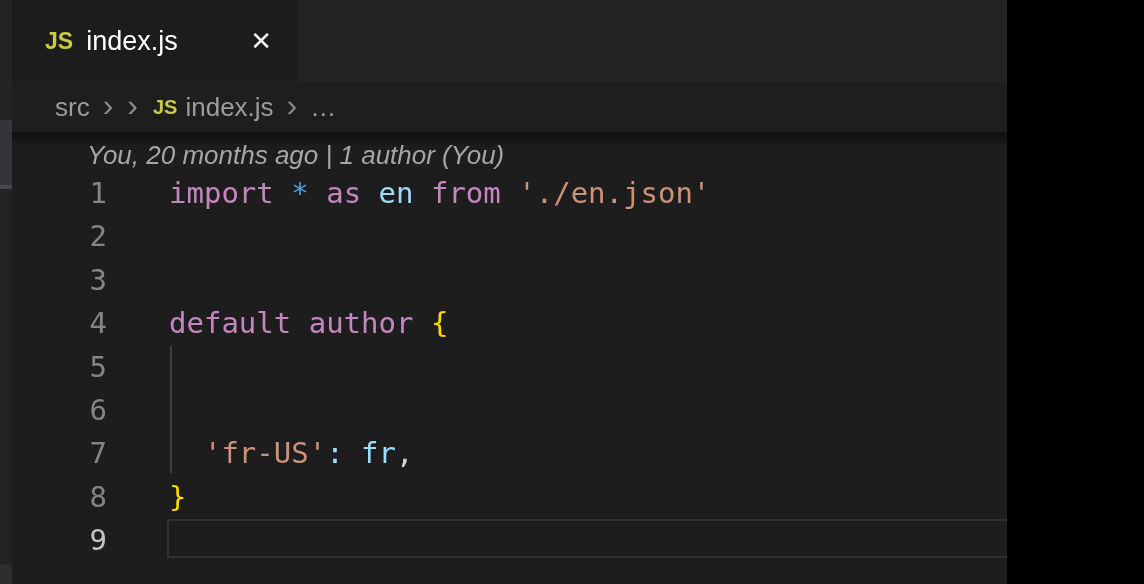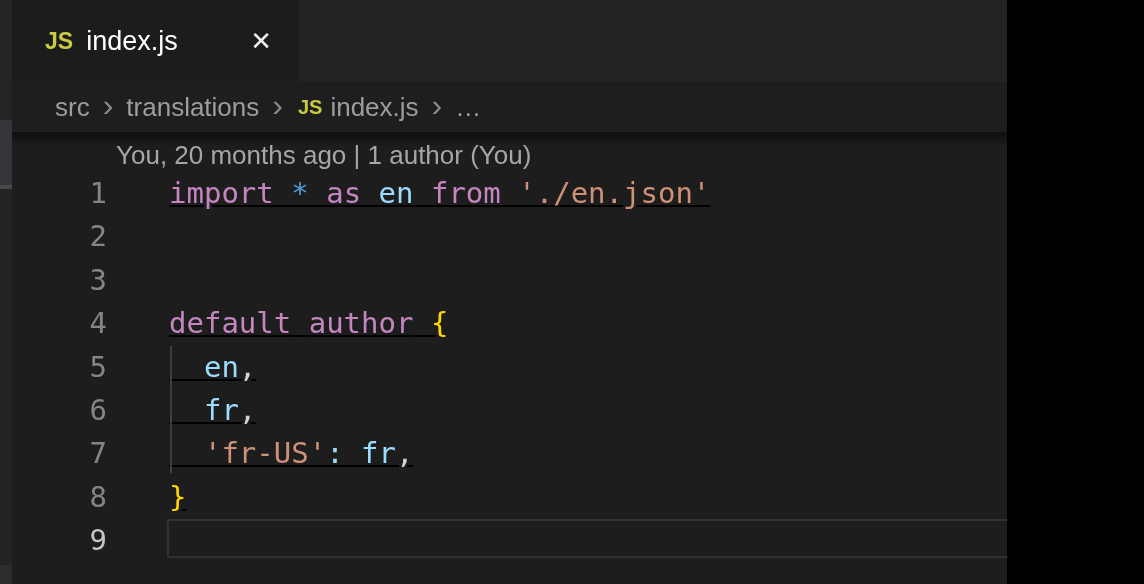--- a/index.html
+++ b/index.html
@@ -49,31 +49,32 @@
   .bc-js{font-weight:bold;font-size:20px;color:var(--js_icon);margin:0 2px 0 8px;}
   
   .editor{position:relative;height:452px;background:var(--editor_bg);}
   .bc-shadow{
     position:absolute;left:0;top:0;right:0;height:15px;
     background:linear-gradient(to bottom, rgba(0,0,0,0.5), rgba(0,0,0,0));
     pointer-events:none;
   }
   .code-lens{
     position:absolute;top:7px;left:0;right:0;height:33px;line-height:33px;
-    padding-left:104px;font-size:26px;color:var(--lens_text);
+    padding-left:75px;font-size:26px;color:var(--lens_text);
     cursor:pointer;
+    font-style:italic;
   }
   .lines{position:absolute;top:40px;left:0;right:0;}
   .line{
     position:relative;display:flex;height:43.4px;line-height:43.4px;
     font-family:"DejaVu Sans Mono", monospace;font-size:29px;
   }
   .ln{width:95px;text-align:right;color:var(--line_num);flex:none;}
   .line.active .ln{color:var(--line_num_active);}
-  .lc{padding-left:62px;white-space:pre;text-decoration:underline;}
+  .lc{padding-left:62px;white-space:pre;}
   .cur-line-box{
     position:absolute;left:155px;right:0;top:0;height:39px;
     border:2px solid var(--current_line_border);box-sizing:border-box;
     pointer-events:none;
   }
   .indent-guide{
     position:absolute;left:158px;top:214px;width:2px;height:127px;
     background:var(--indent_guide);pointer-events:none;
   }
   
@@ -100,21 +101,20 @@
       <div class="tab">
         <span class="js-badge">JS</span>
         <span class="tab-label">index.js</span>
         <span class="tab-close">✕</span>
       </div>
     </div>
 
     <div class="breadcrumbs" id="breadcrumbs">
         <span class="bc-item">src</span>
         <span class="bc-sep">›</span>
-        <span class="bc-item">translations</span>
         <span class="bc-sep">›</span>
         <span class="bc-js">JS</span>
         <span class="bc-item">index.js</span>
         <span class="bc-sep">›</span>
         <span class="bc-item">…</span>
       </div>
 
     <div class="editor">
       <div class="bc-shadow"></div>
       <div class="code-lens">You, 20 months ago | 1 author (You)</div>
@@ -129,25 +129,23 @@
           <div class="line">
             <span class="ln">3</span>
             <span class="lc"></span>
           </div>
           <div class="line">
             <span class="ln">4</span>
             <span class="lc"><span class="tk-kw">default</span><span class="tk-pl"> </span><span class="tk-kw">author</span><span class="tk-pl"> </span><span class="tk-br">{</span></span>
           </div>
           <div class="line">
             <span class="ln">5</span>
-            <span class="lc"><span class="tk-pl">  </span><span class="tk-va">en</span><span class="tk-pu">,</span></span>
           </div>
           <div class="line">
             <span class="ln">6</span>
-            <span class="lc"><span class="tk-pl">  </span><span class="tk-va">fr</span><span class="tk-pu">,</span></span>
           </div>
           <div class="line">
             <span class="ln">7</span>
             <span class="lc"><span class="tk-pl">  </span><span class="tk-st">'fr-US'</span><span class="tk-co">:</span><span class="tk-pl"> </span><span class="tk-va">fr</span><span class="tk-pu">,</span></span>
           </div>
           <div class="line">
             <span class="ln">8</span>
             <span class="lc"><span class="tk-br">}</span></span>
           </div>
           <div class="line active">

